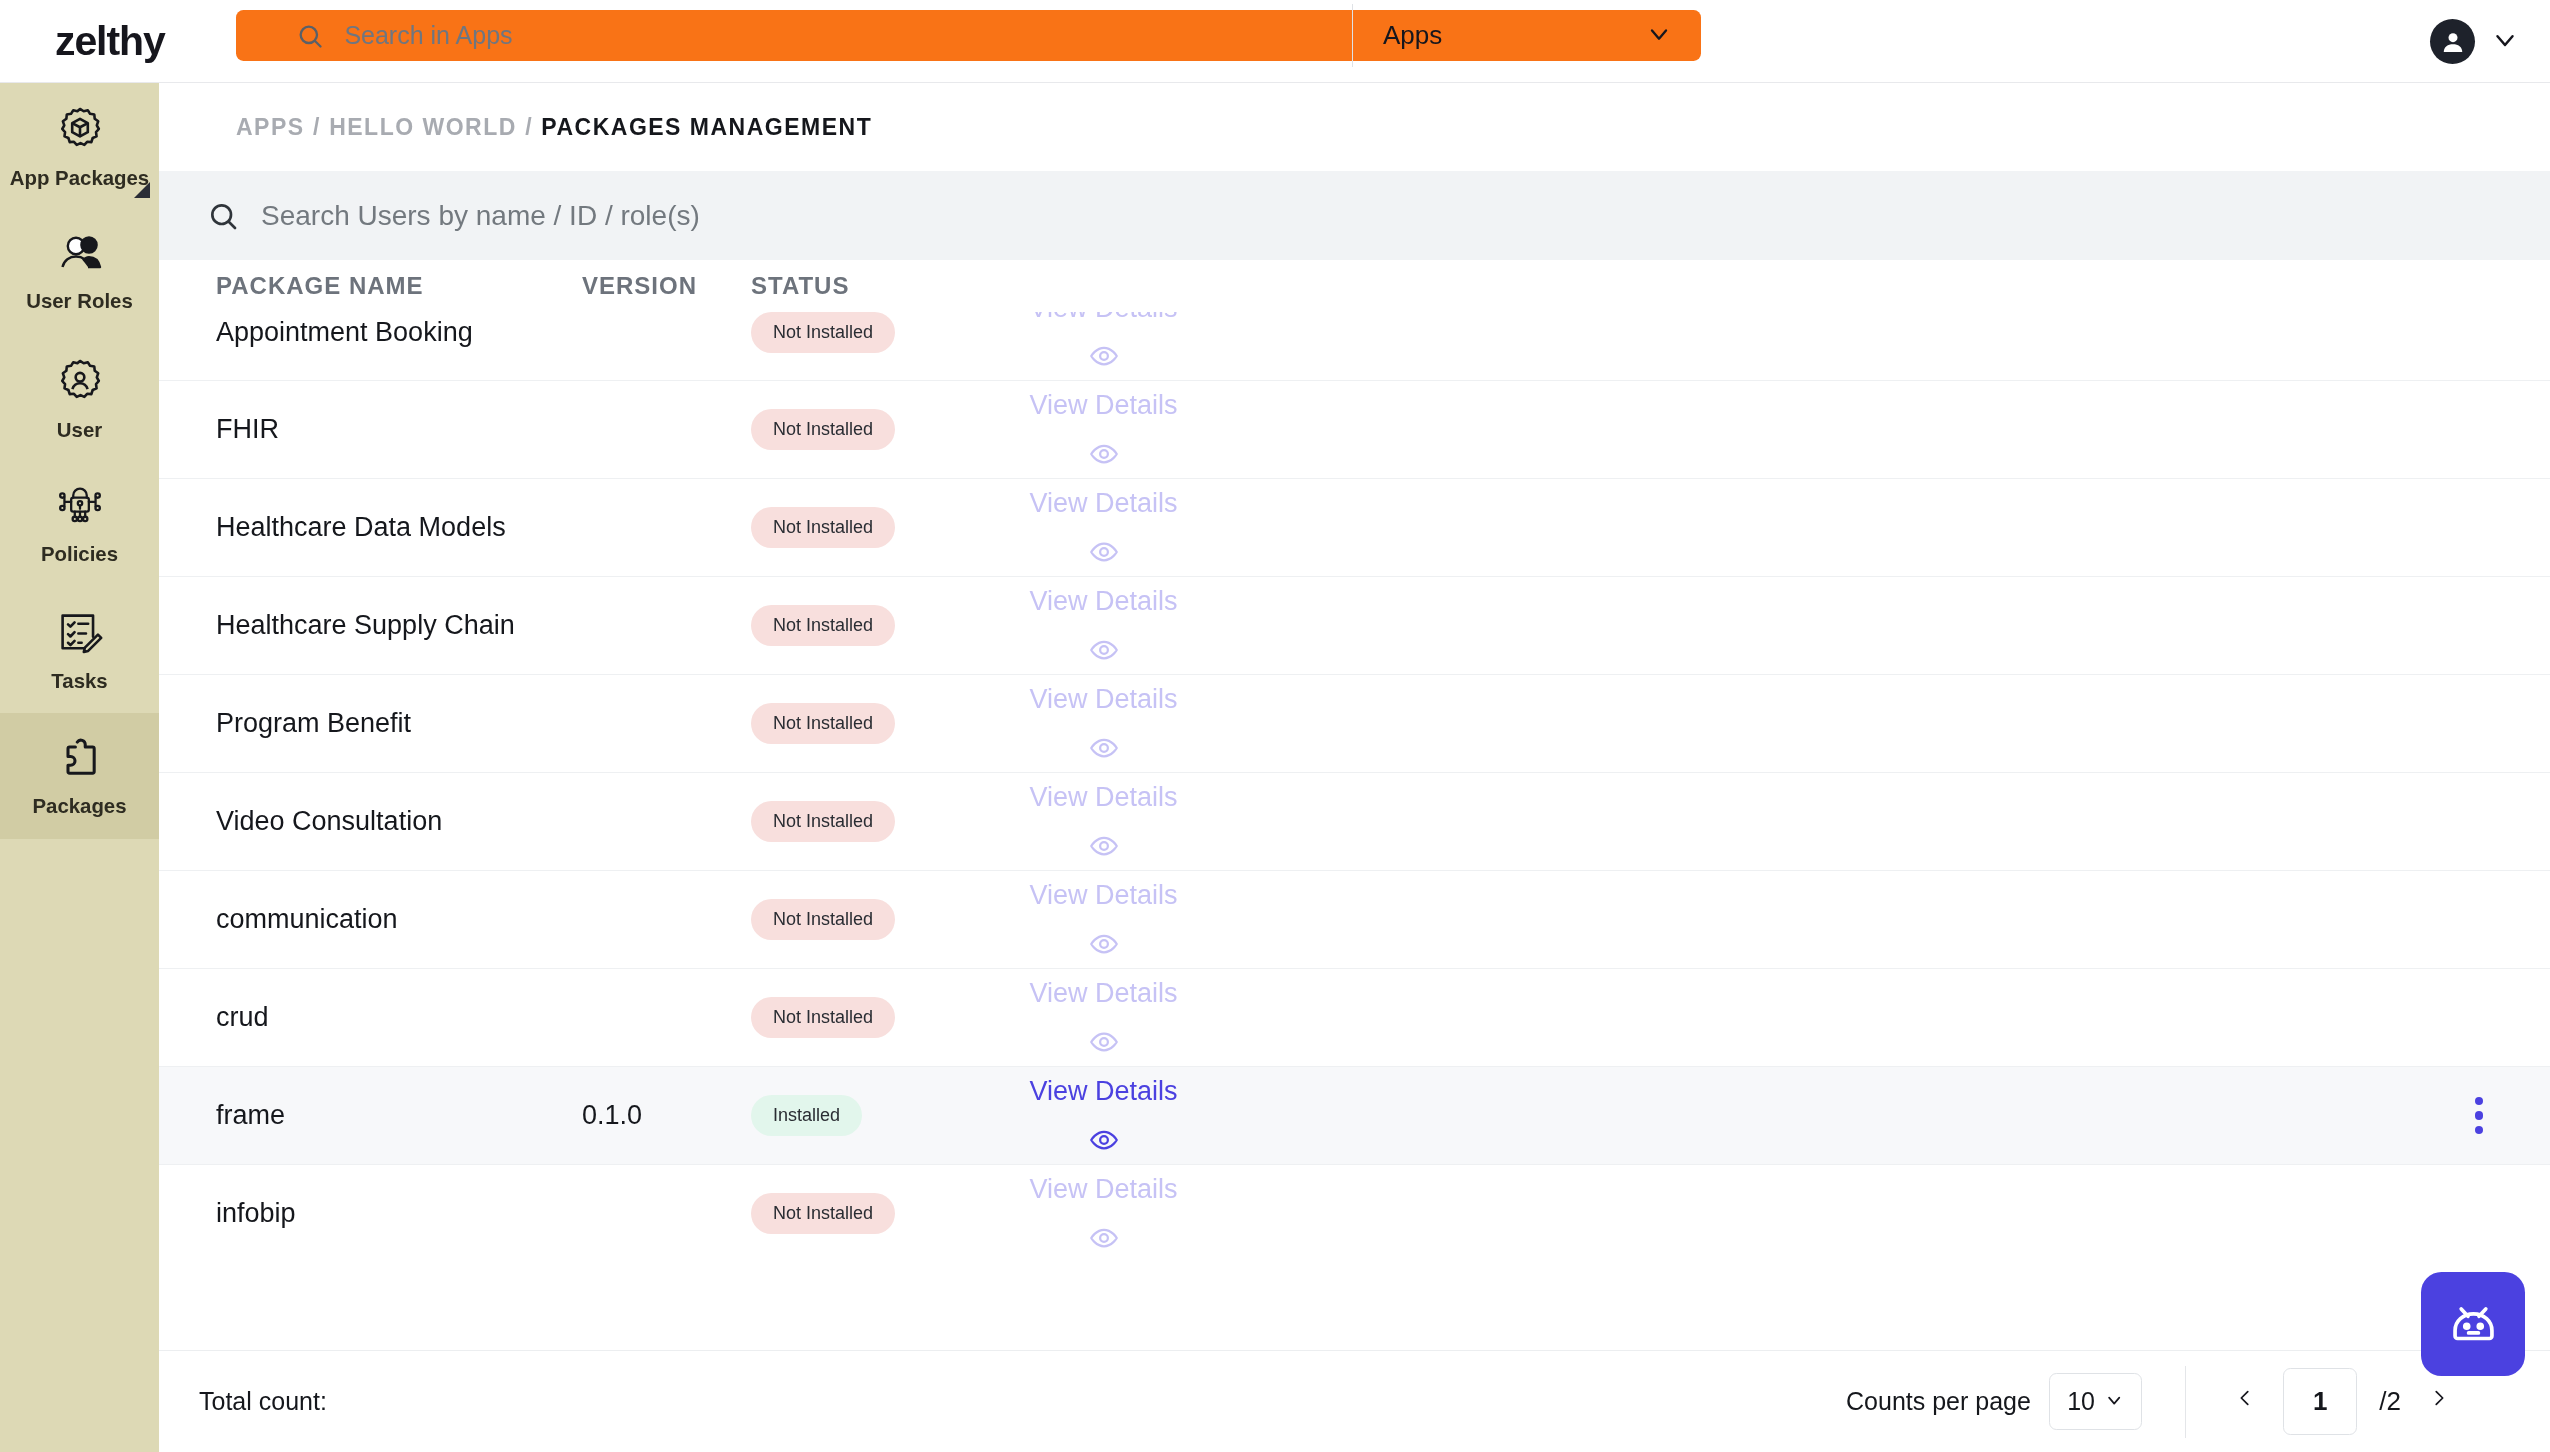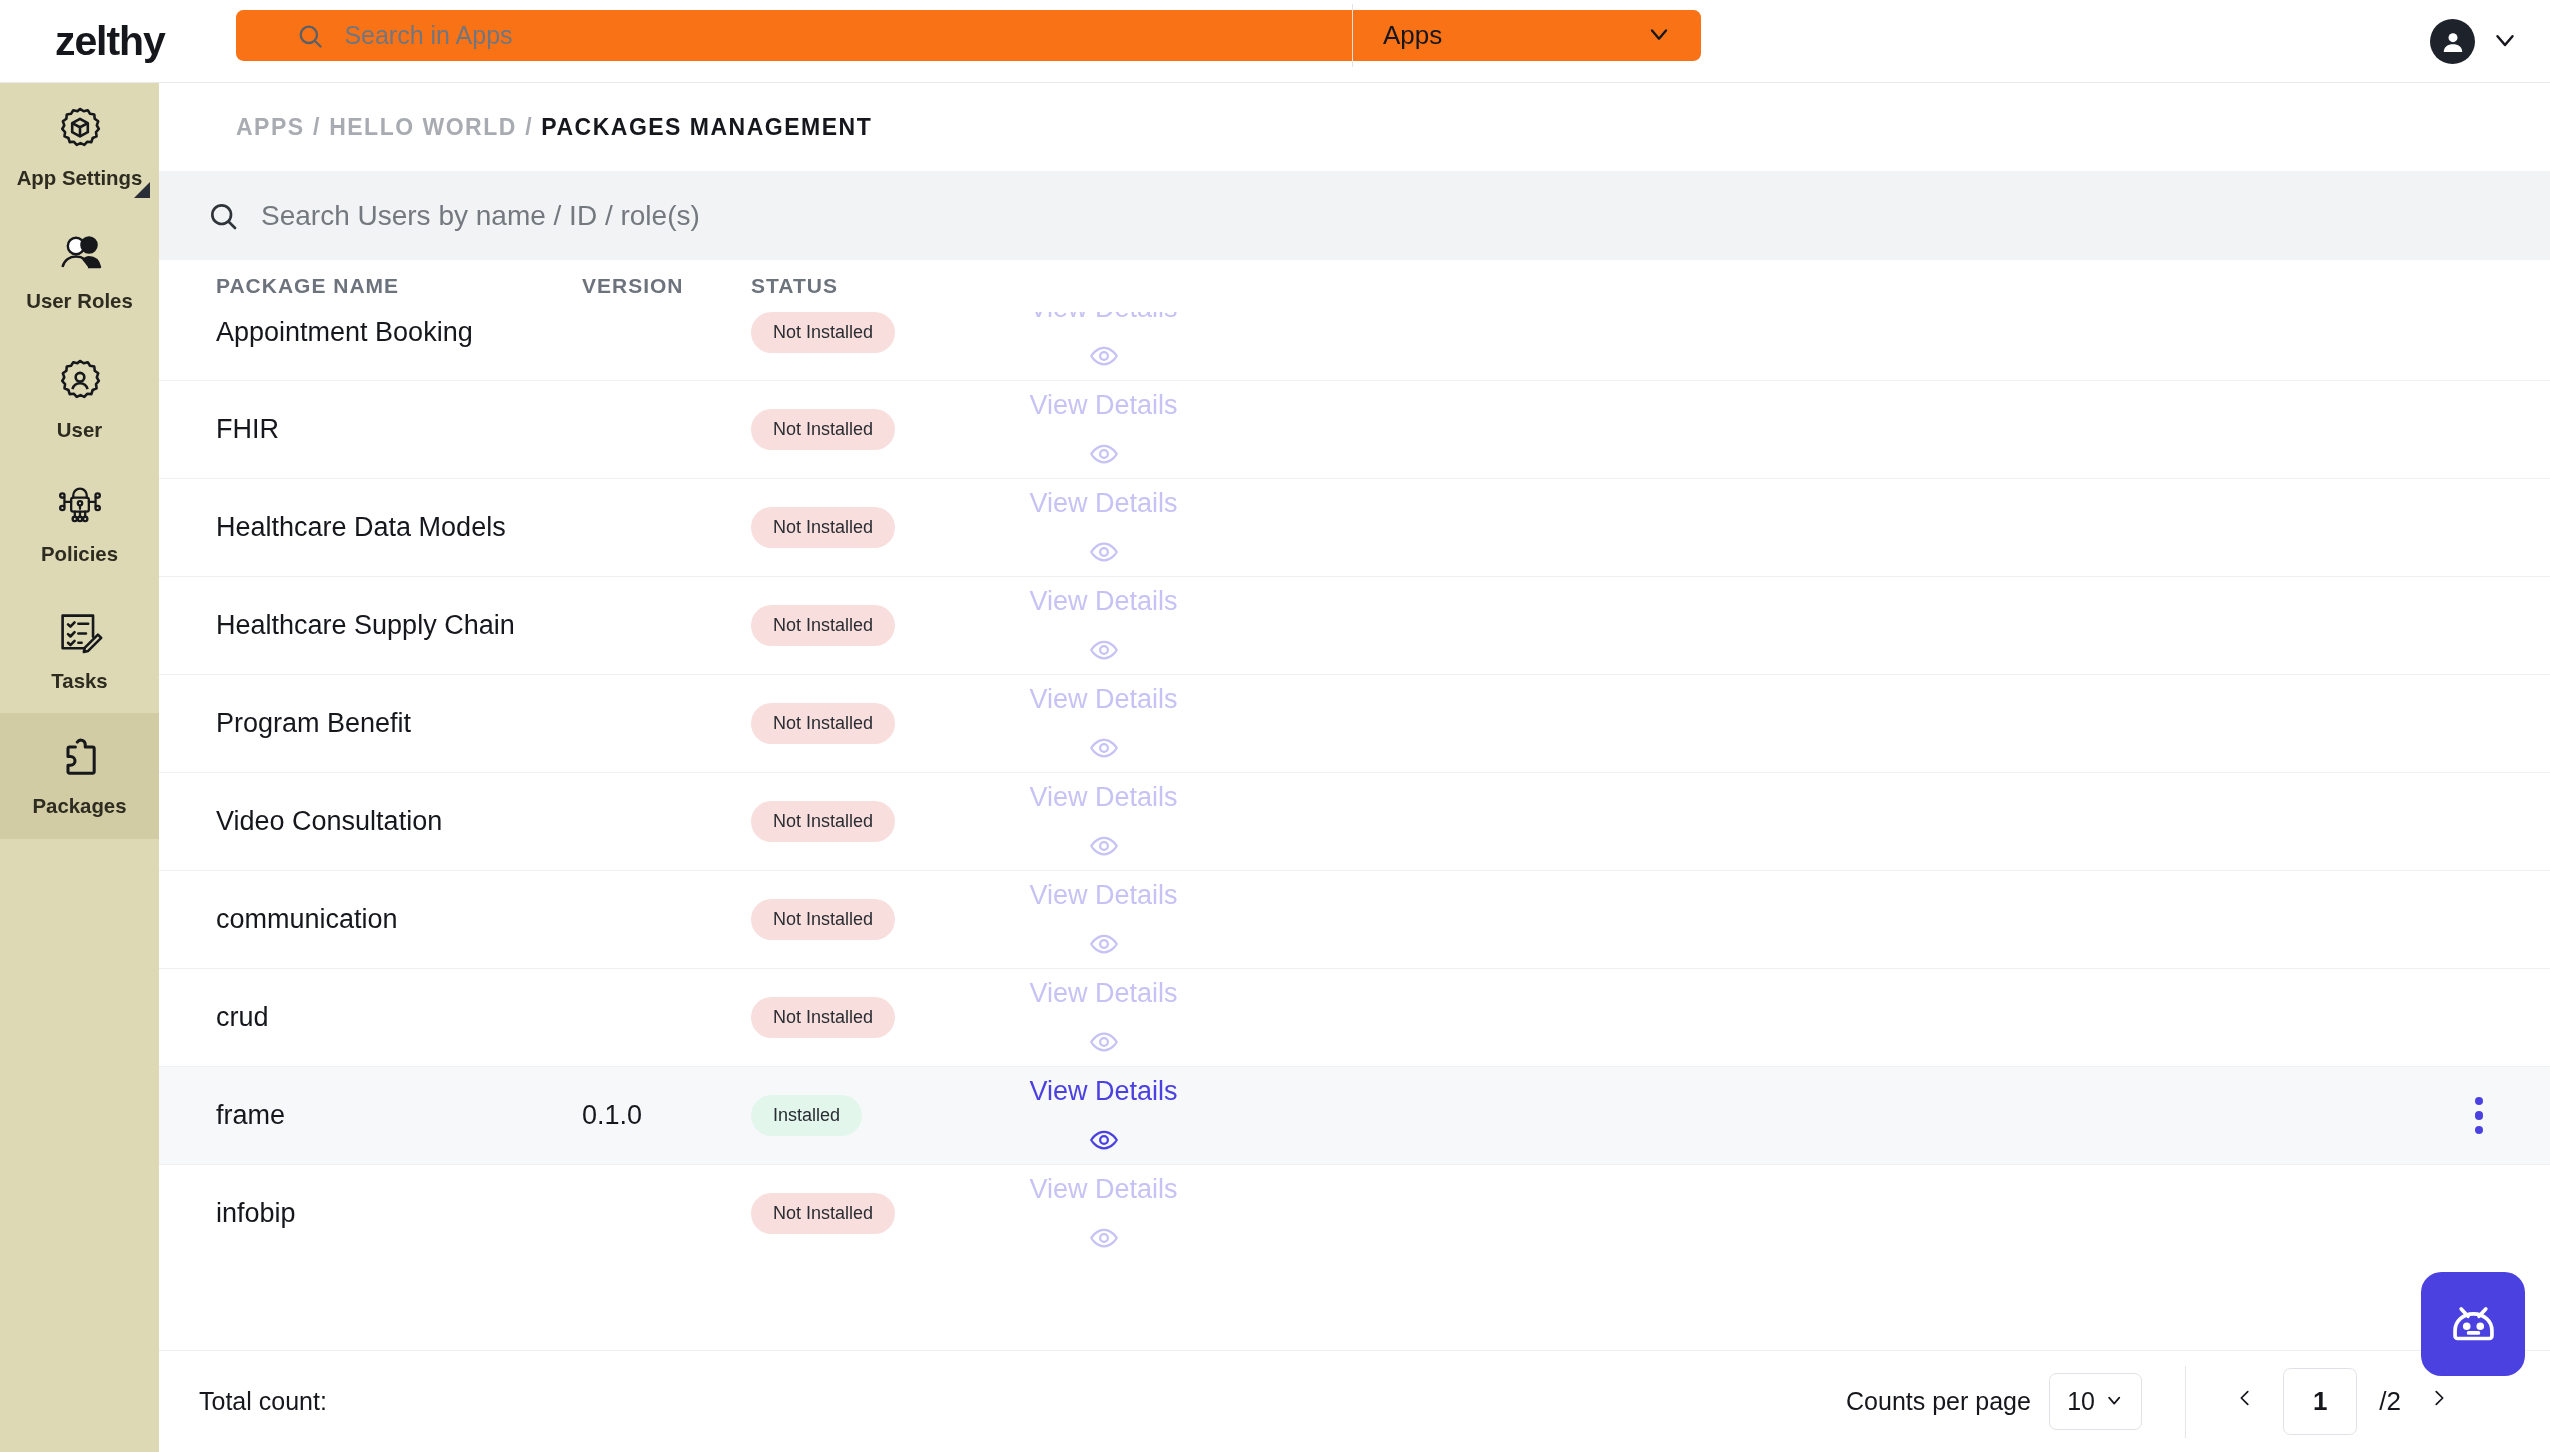--- a/index.html
+++ b/index.html
@@ -118,21 +118,21 @@
   }
   .ts-input::placeholder { color: #73797f; }
 
   
   .thead {
     display: flex; align-items: center;
     height: 52px; padding-left: 57px;
     background: #ffffff;
   }
   .th {
-    font-size: 21px; font-weight: 700; color: #6d737c;
+    font-size: 24px; font-weight: 700; color: #6d737c;
     letter-spacing: 1px;
   }
   .c-name    { width: 366px; flex: 0 0 366px; }
   .c-version { width: 169px; flex: 0 0 169px; }
   .c-status  { width: 218px; flex: 0 0 218px; }
   .c-action  { width: 269px; flex: 0 0 269px; }
   .c-rest    { flex: 1; }
 
   .tbody {
     position: relative;
@@ -266,21 +266,21 @@
 <nav class="sidebar">
 
   <div class="side-item">
     <span>
       <svg width="52" height="52" viewBox="0 0 48 48" fill="none" stroke="#17181c" stroke-width="2.4" stroke-linejoin="round">
         <path d="M24 5.5l3.4 2.1 3.8-.9 2.1 3.3 3.9.7.4 3.9 3.2 2.3-1.3 3.7 1.9 3.4-2.6 2.9.5 3.9-3.6 1.5-1.2 3.8-3.9-.3-2.6 2.9-3.5-1.7-3.5 1.7-2.6-2.9-3.9.3-1.2-3.8-3.6-1.5.5-3.9-2.6-2.9 1.9-3.4-1.3-3.7 3.2-2.3.4-3.9 3.9-.7 2.1-3.3 3.8.9z"></path>
         <path d="M24 14.6l7.2 3.9v8.4L24 30.8l-7.2-3.9v-8.4z"></path>
         <path d="M16.8 18.5L24 22.4l7.2-3.9M24 22.4v8.4"></path>
       </svg>
     </span>
-    <span class="side-label">App Settings</span>
+    <span class="side-label">App Packages</span>
     <span class="side-corner"></span>
   </div>
 
   <div class="side-item">
     <span>
       <svg width="52" height="46" viewBox="0 0 52 44" fill="none" stroke="#17181c" stroke-width="2.4" stroke-linejoin="round">
         <circle cx="22" cy="13" r="8.2" fill="#ffffff"></circle>
         <path d="M8.5 34c1.5-6.7 7-10.5 13.5-10.5S34 27.3 35.5 34"></path>
         <circle cx="35" cy="12" r="7.6" fill="#17181c" stroke="#17181c"></circle>
         <path d="M29 27.5c1.8-2.2 4.1-3.3 6-3.3 5.5 0 9.6 3.6 11 9.8H34" fill="#17181c" stroke="#17181c"></path>

